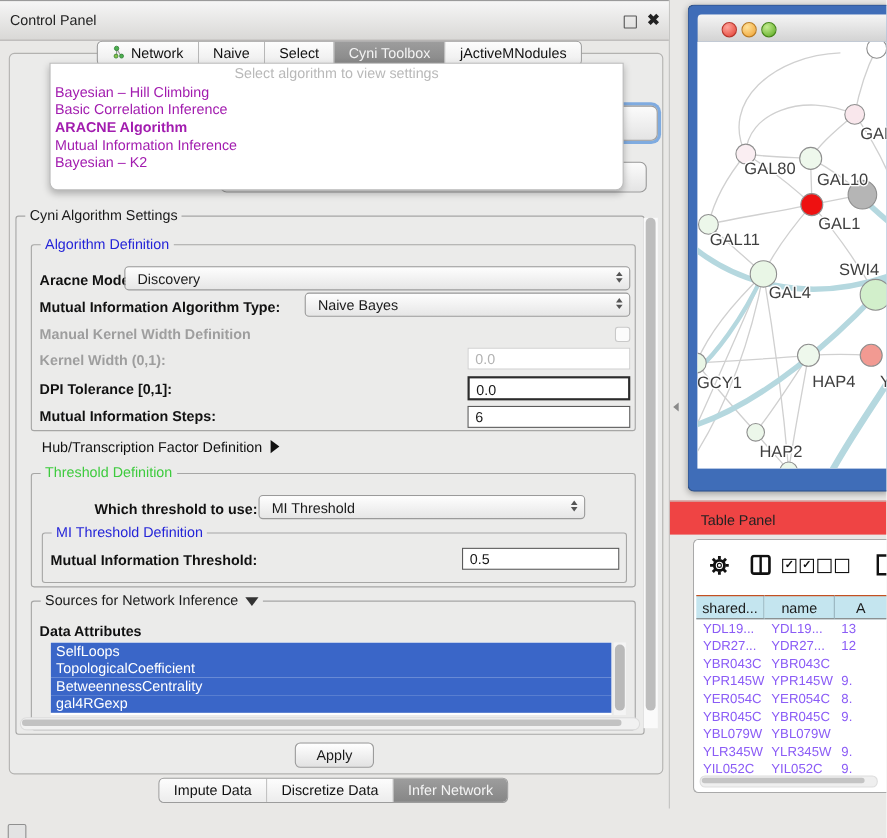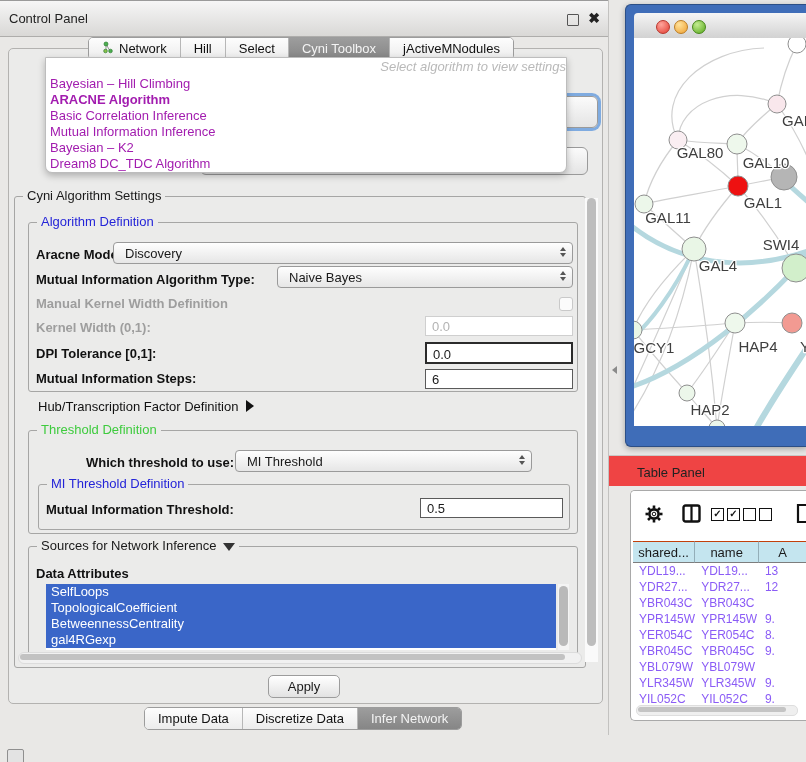--- a/index.html
+++ b/index.html
@@ -29,21 +29,21 @@
       border:1px solid #b3b2b0;border-radius:5px;}
   
   .ghost-combo{position:absolute;border-radius:6px;background:linear-gradient(#fbfbfb,#e4e4e4);
       border:1px solid #9a9a9a;z-index:4;}
   #ghost1{left:300px;top:96px;width:296px;height:30px;box-shadow:0 0 0 3px #7fabe0;}
   #ghost2{left:200px;top:147px;width:386px;height:26px;}
   
   #dd{position:absolute;left:45px;top:57px;width:520px;height:114px;background:#fff;
       border:1px solid #bdbdbd;border-radius:0 0 7px 7px;z-index:20;
       box-shadow:0 3px 7px rgba(0,0,0,.25);}
-  #dd-prompt{height:18px;line-height:18px;text-align:right;font-size:13px;color:#b9b9b9;font-style:italic;}
+  #dd-prompt{height:18px;line-height:18px;text-align:center;font-size:13px;color:#b9b9b9;}
   .dd-item{height:16px;line-height:16px;font-size:13px;padding-left:4px;color:#a21caf;
       white-space:nowrap;}
   .dd-item.bold{font-weight:bold;}
   
   .group{position:absolute;border:1px solid #a6a6a5;border-radius:3px;}
   .legend{position:absolute;top:-9px;left:8px;background:#ebebea;padding:0 4px;
       font-size:13px;white-space:nowrap;}
   .legend.blue{color:#2424d8;}
   .legend.green{color:#3ecb3e;}
   #g-settings{left:14px;top:196px;width:570px;height:470px;}
@@ -154,44 +154,43 @@
           <span><svg width="12" height="13" viewBox="0 0 12 13">
               <line x1="4" y1="3" x2="8" y2="10" stroke="#9a9a9a" stroke-width="1"></line>
               <line x1="4" y1="3" x2="4" y2="10" stroke="#9a9a9a" stroke-width="1"></line>
               <circle cx="4" cy="3" r="2" fill="#4caf50" stroke="#2e7d32" stroke-width=".7"></circle>
               <circle cx="3.5" cy="10" r="1.8" fill="#8bc34a" stroke="#2e7d32" stroke-width=".7"></circle>
               <circle cx="8.5" cy="10" r="1.8" fill="#4caf50" stroke="#2e7d32" stroke-width=".7"></circle>
             </svg></span>
           <span>Network</span>
         </div>
         <div class="tab">
-          <span>Hill</span>
+          <span>Naive</span>
         </div>
         <div class="tab">
           <span>Select</span>
         </div>
         <div class="tab sel">
           <span>Cyni Toolbox</span>
         </div>
         <div class="tab">
           <span>jActiveMNodules</span>
         </div>
       </div>
 
     <div class="ghost-combo" id="ghost1"></div>
     <div class="ghost-combo" id="ghost2"></div>
 
     <div id="dd">
       <div id="dd-prompt">Select algorithm to view settings</div>
     <div class="dd-item">Bayesian – Hill Climbing</div>
+        <div class="dd-item">Basic Correlation Inference</div>
         <div class="dd-item bold">ARACNE Algorithm</div>
-        <div class="dd-item">Basic Correlation Inference</div>
         <div class="dd-item">Mutual Information Inference</div>
         <div class="dd-item">Bayesian – K2</div>
-        <div class="dd-item">Dream8 DC_TDC Algorithm</div>
       </div>
 
     <div class="group" id="g-settings">
       <span class="legend">Cyni Algorithm Settings</span>
     </div>
 
     <div class="group" id="g-algdef">
       <span class="legend blue">Algorithm Definition</span>
     </div>
 

